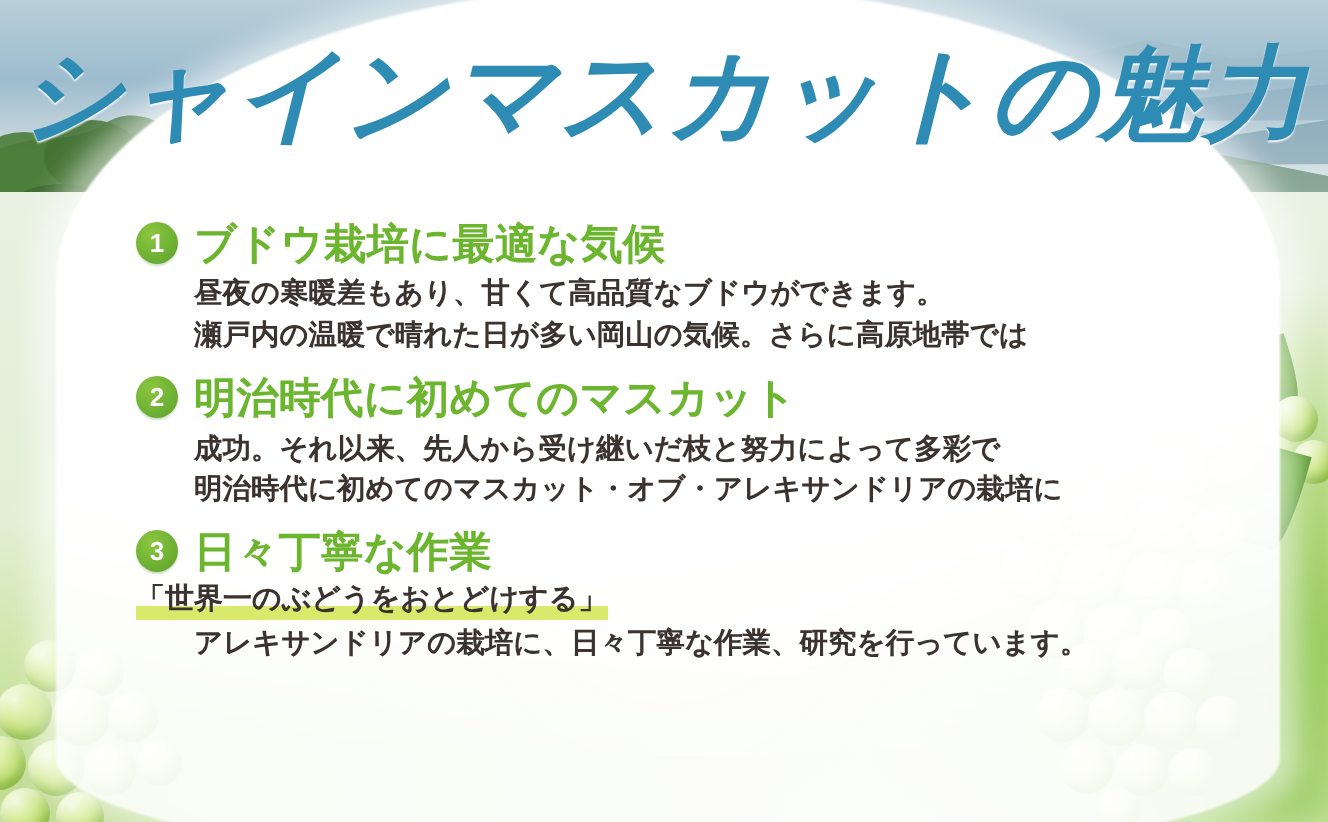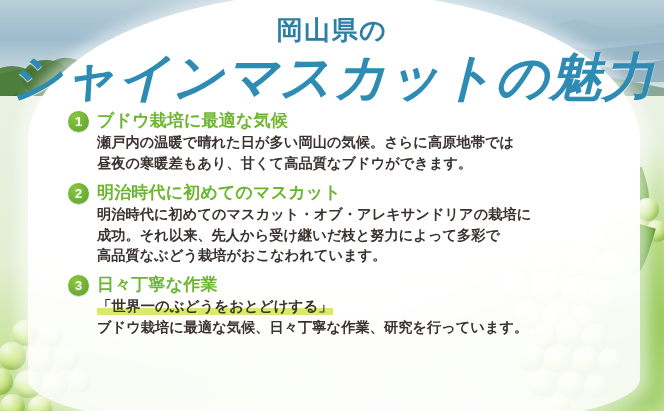--- a/index.html
+++ b/index.html
@@ -156,31 +156,30 @@
     color:#ffffff;
     font-family:"Liberation Sans","DejaVu Sans",sans-serif;
     font-size:13px; font-weight:700;
     line-height:21px; text-align:center;
     box-shadow:0 1px 1px rgba(60,100,30,.22);
   }
   .f-head {
     margin-left:29px;
     font-family:"Liberation Sans","DejaVu Sans",sans-serif;
     font-weight:700;
-    font-size:17px;
+    font-size:21px;
     letter-spacing:.01em;
     color:#6cb52e;
     line-height:1.26;
     text-shadow:0 1px 0 rgba(255,255,255,.7);
   }
   .f-quote {
-    margin-left:29px;
     margin-top:1px;
     display:inline-block;
-    font-family:Liberation Sans, sans-serif;
+    font-family:Liberation Mono, monospace;
     font-weight:700;
     font-size:14.5px;
     color:#3a332f;
     line-height:1.34;
     background:linear-gradient(transparent 58%, rgba(205,226,58,.75) 58%, rgba(205,226,58,.75) 96%, transparent 96%);
   }
   .f-body {
     margin-left:29px;
     margin-top:1px;
     font-family:"Liberation Sans","DejaVu Sans",sans-serif;
@@ -283,48 +282,46 @@
     <span class="berry" style="left:60px;top:54px;width:26px;height:26px;"></span>
     <span class="berry" style="left:86px;top:52px;width:23px;height:23px;"></span>
     <span class="berry" style="left:18px;top:76px;width:25px;height:25px;"></span>
     <span class="berry" style="left:46px;top:78px;width:24px;height:24px;"></span>
   </div>
 
   <div id="white-panel-soft"></div>
   <div id="white-panel"></div>
 
   <div id="header">
-    <div id="title-sub">岡山県の</div>
     <div id="title-main">シャインマスカットの魅力</div>
   </div>
 
   <div id="features">
 
     <div class="feature">
       <span class="badge">1</span>
       <div class="f-head">ブドウ栽培に最適な気候</div>
       <div class="f-body">
+        <div>昼夜の寒暖差もあり、甘くて高品質なブドウができます。</div>
         <div>瀬戸内の温暖で晴れた日が多い岡山の気候。さらに高原地帯では</div>
-        <div>昼夜の寒暖差もあり、甘くて高品質なブドウができます。</div>
       </div>
     </div>
 
     <div class="feature">
       <span class="badge">2</span>
       <div class="f-head">明治時代に初めてのマスカット</div>
       <div class="f-body">
+        <div>成功。それ以来、先人から受け継いだ枝と努力によって多彩で</div>
         <div>明治時代に初めてのマスカット・オブ・アレキサンドリアの栽培に</div>
-        <div>成功。それ以来、先人から受け継いだ枝と努力によって多彩で</div>
-        <div>高品質なぶどう栽培がおこなわれています。</div>
       </div>
     </div>
 
     <div class="feature">
       <span class="badge">3</span>
       <div class="f-head">日々丁寧な作業</div>
       <div><span class="f-quote">「世界一のぶどうをおとどけする」</span></div>
       <div class="f-body">
-        <div>ブドウ栽培に最適な気候、日々丁寧な作業、研究を行っています。</div>
+        <div>アレキサンドリアの栽培に、日々丁寧な作業、研究を行っています。</div>
       </div>
     </div>
 
   </div>
 </div>
 
 </body></html>

